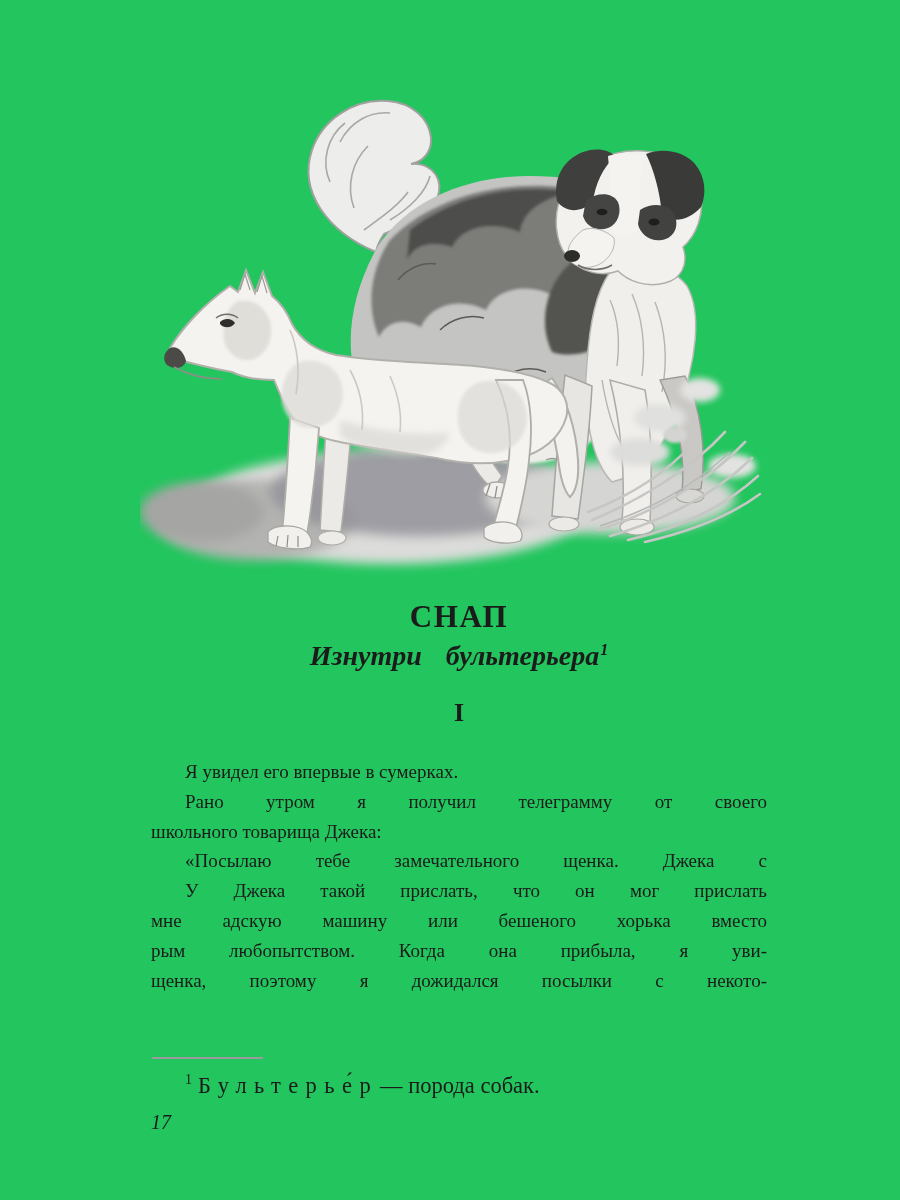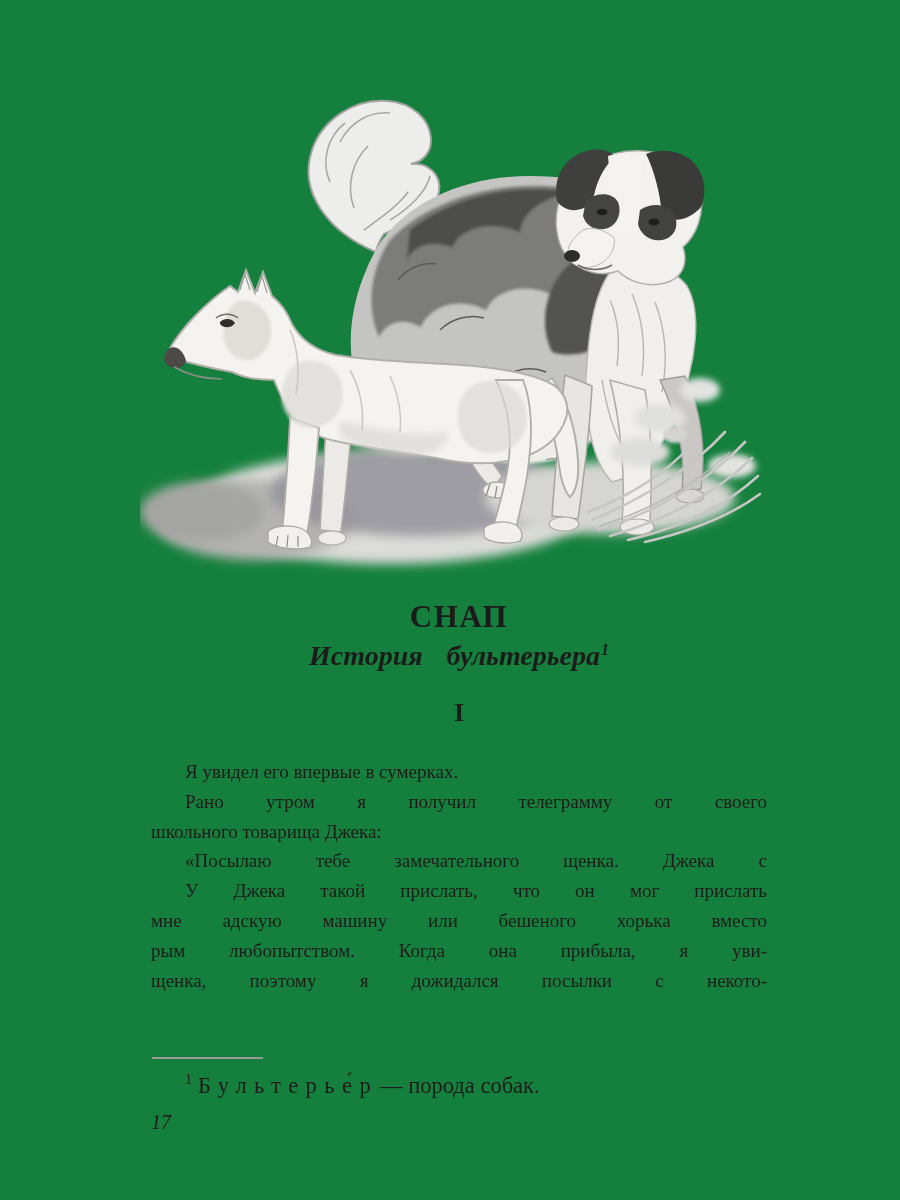--- a/index.html
+++ b/index.html
@@ -1,20 +1,20 @@
 <!DOCTYPE html>
 <html lang="ru"><head>
 <meta charset="utf-8">
 <style>
   html,body{margin:0;padding:0;}
   body{background:#e8e8e8;}
   .page{
     position:relative;
     width:900px;height:1200px;
-    background:#15803d;
+    background:#22c55e;
     overflow:hidden;
     font-family:"Liberation Serif", serif;
     color:#1b1b1b;
   }
   
   .illustration{
     position:absolute;left:140px;top:80px;width:628px;height:505px;
     margin:0;padding:0;
   }
   .illustration svg{width:100%;height:100%;display:block;}
@@ -207,21 +207,21 @@
         <path d="M452,440 C500,420 550,390 585,352 M458,450 C515,432 568,402 605,362
                  M470,456 C525,440 575,414 612,378 M488,460 C540,448 585,426 618,396
                  M448,432 C490,416 528,392 552,364 M505,462 C548,452 590,436 620,414" stroke="#c6c6c4" stroke-width="2.6" fill="none" stroke-linecap="round"></path>
         <path d="M460,446 C510,430 556,404 590,372" stroke="#b8b8b6" stroke-width="1.6" fill="none"></path>
       </g>
     </svg>
   </figure>
 
   <h1 class="chapter-title">СНАП</h1>
 
-  <h2 class="chapter-subtitle"><span>История бультерьера</span><sup>1</sup></h2>
+  <h2 class="chapter-subtitle"><span>Изнутри бультерьера</span><sup>1</sup></h2>
 
   <div class="section-number">I</div>
 
   <div class="body-text">
     <div class="line ind">Я увидел его впервые в сумерках.</div>
     <div class="line ind j">Рано утром я получил телеграмму от своего</div>
     <div class="line">школьного товарища Джека:</div>
     <div class="line ind j">«Посылаю тебе замечательного щенка. Джека с</div>
     <div class="line ind j">У Джека такой прислать, что он мог прислать</div>
     <div class="line j">мне адскую машину или бешеного хорька вместо</div>

